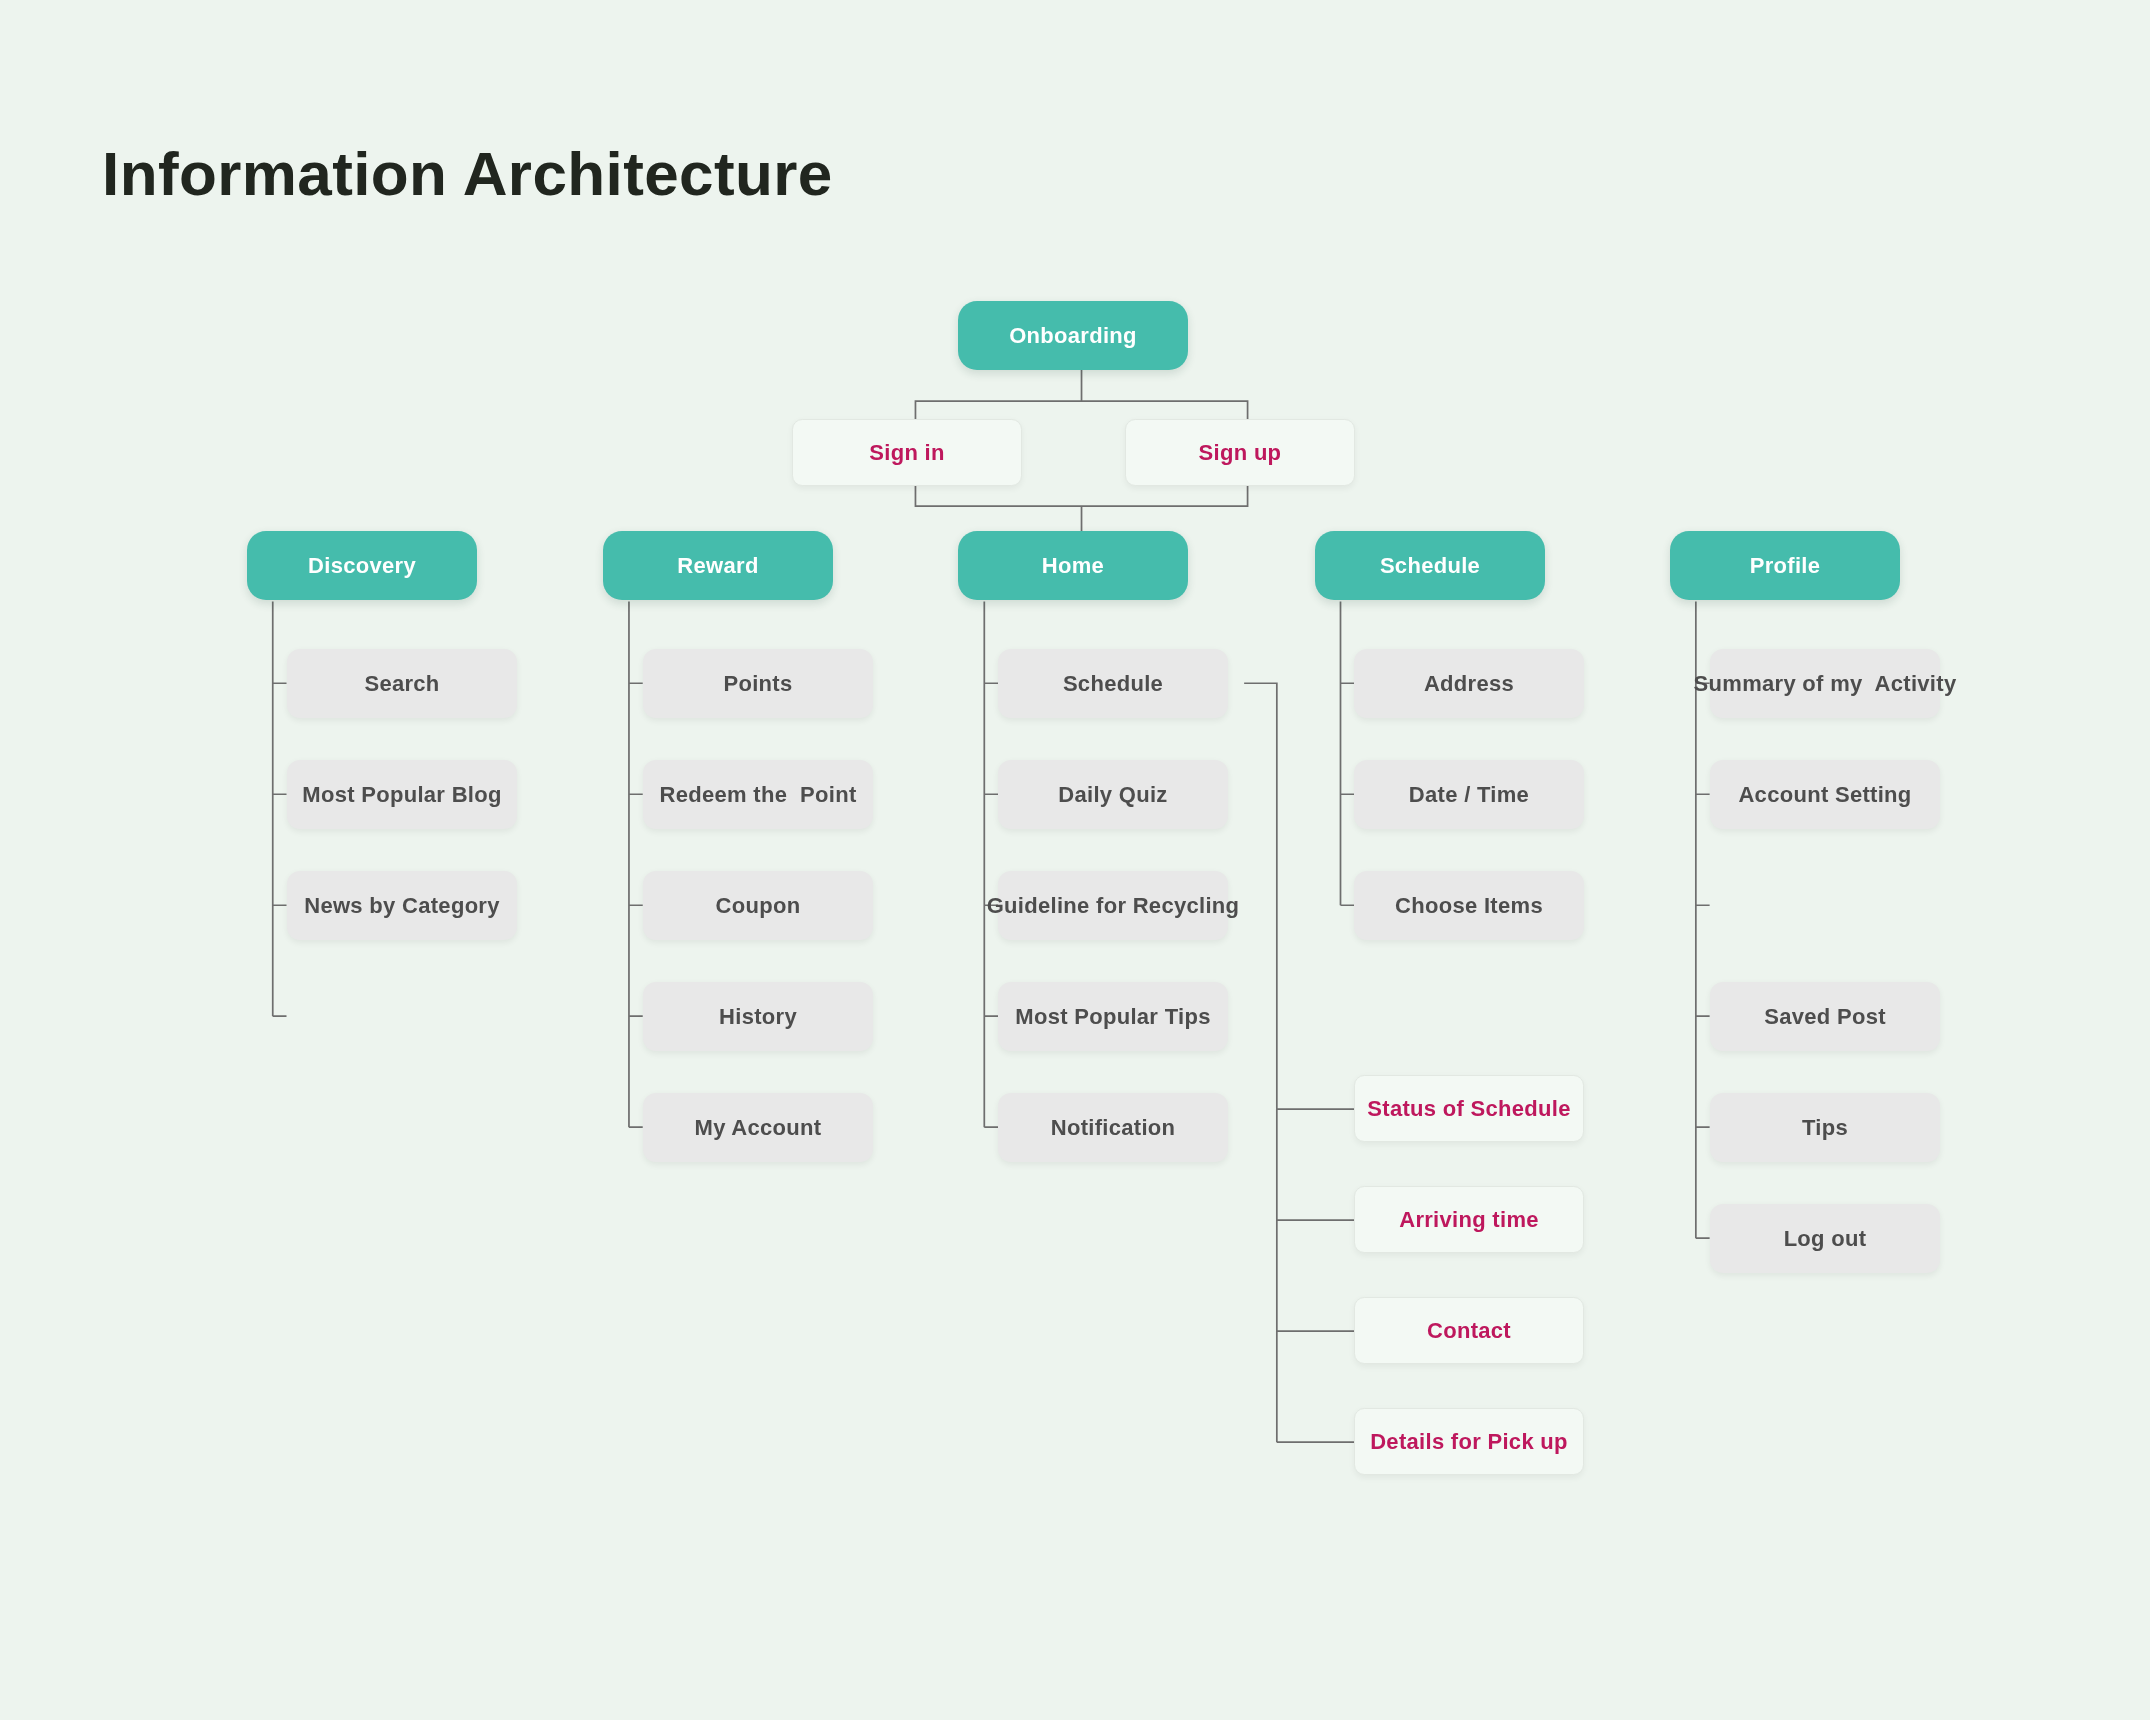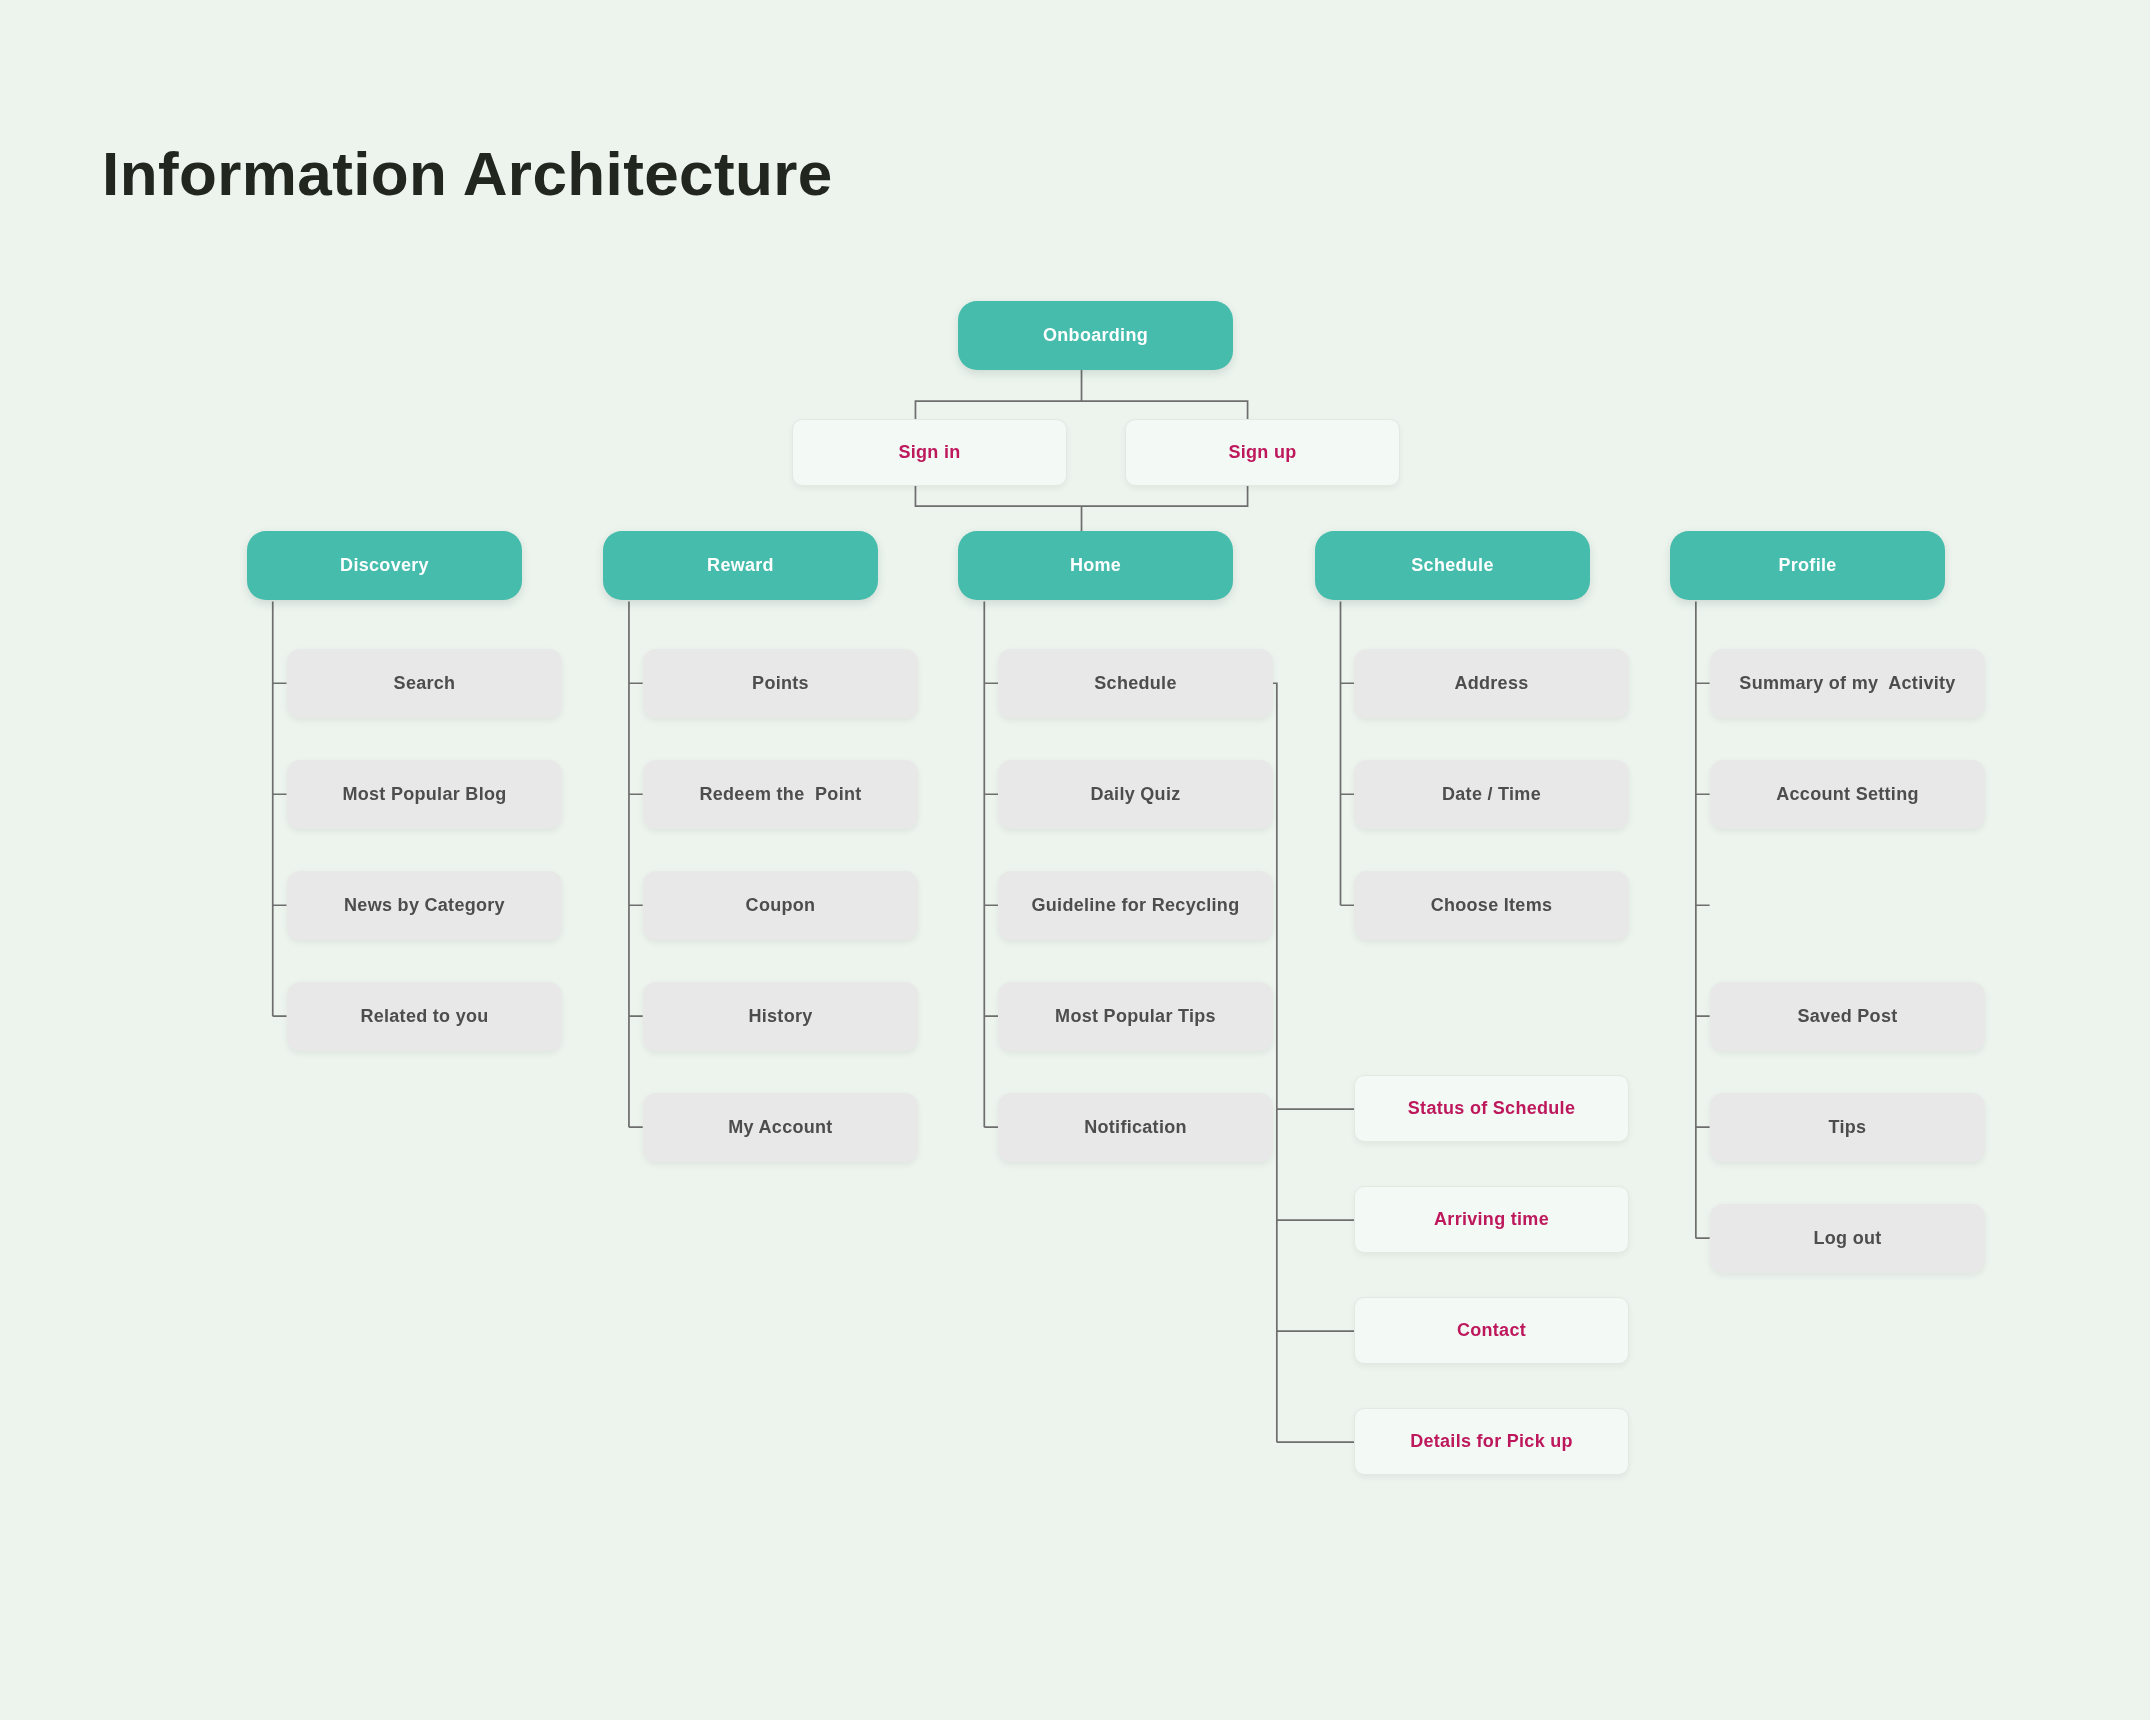--- a/index.html
+++ b/index.html
@@ -13,24 +13,24 @@
   }
   #connectors{position:absolute;left:0;top:0;z-index:0;}
   #connectors path{fill:none;stroke:var(--line,#6E6E6E);stroke-width:2;}
   .page-title{
     position:absolute;left:102px;top:138px;
     font-size:62px;font-weight:bold;
     color:var(--title-text,#21261F);
     letter-spacing:0.4px;z-index:1;
   }
   .node{
-    position:absolute;width:275px;height:69px;
+    position:absolute;width:230px;height:69px;
     box-sizing:border-box;
     display:flex;align-items:center;justify-content:center;
-    text-align:center;font-size:18px;letter-spacing:0.3px;
+    text-align:center;font-size:22px;letter-spacing:0.3px;
     z-index:1;white-space:pre;
   }
   .teal{
     background:var(--accent,#45BCAC);
     color:var(--header-text,#FFFFFF);
     font-weight:bold;border-radius:19px;
     box-shadow:0 3.4px 8.6px rgba(25,70,60,0.14);
   }
   .gray{
     background:var(--gray-node,#E8E8E8);
@@ -79,21 +79,20 @@
 
   <div class="node teal" style="left:247px;top:531px">Discovery</div>
   <div class="node teal" style="left:603px;top:531px">Reward</div>
   <div class="node teal" style="left:958px;top:531px">Home</div>
   <div class="node teal" style="left:1315px;top:531px">Schedule</div>
   <div class="node teal" style="left:1670px;top:531px">Profile</div>
 
   <div class="node gray" style="left:287px;top:649px">Search</div>
   <div class="node gray" style="left:287px;top:760px">Most Popular Blog</div>
   <div class="node gray" style="left:287px;top:871px">News by Category</div>
-  <div class="node gray" style="left:287px;top:982px">Related to you</div>
 
   <div class="node gray" style="left:643px;top:649px">Points</div>
   <div class="node gray" style="left:643px;top:760px">Redeem the  Point</div>
   <div class="node gray" style="left:643px;top:871px">Coupon</div>
   <div class="node gray" style="left:643px;top:982px">History</div>
   <div class="node gray" style="left:643px;top:1093px">My Account</div>
 
   <div class="node gray" style="left:998px;top:649px">Schedule</div>
   <div class="node gray" style="left:998px;top:760px">Daily Quiz</div>
   <div class="node gray" style="left:998px;top:871px">Guideline for Recycling</div>

